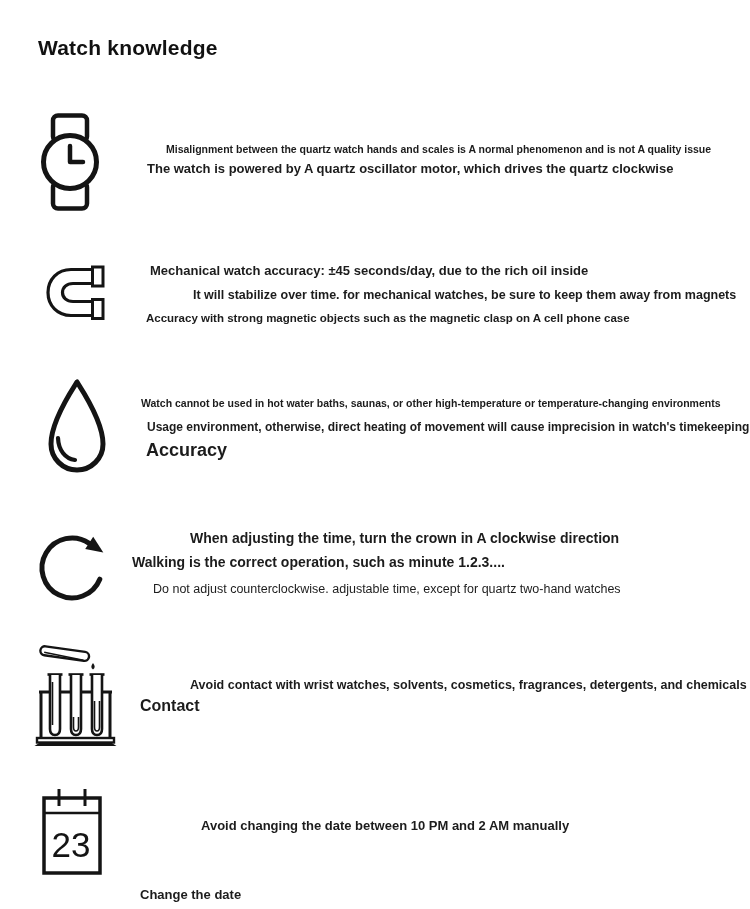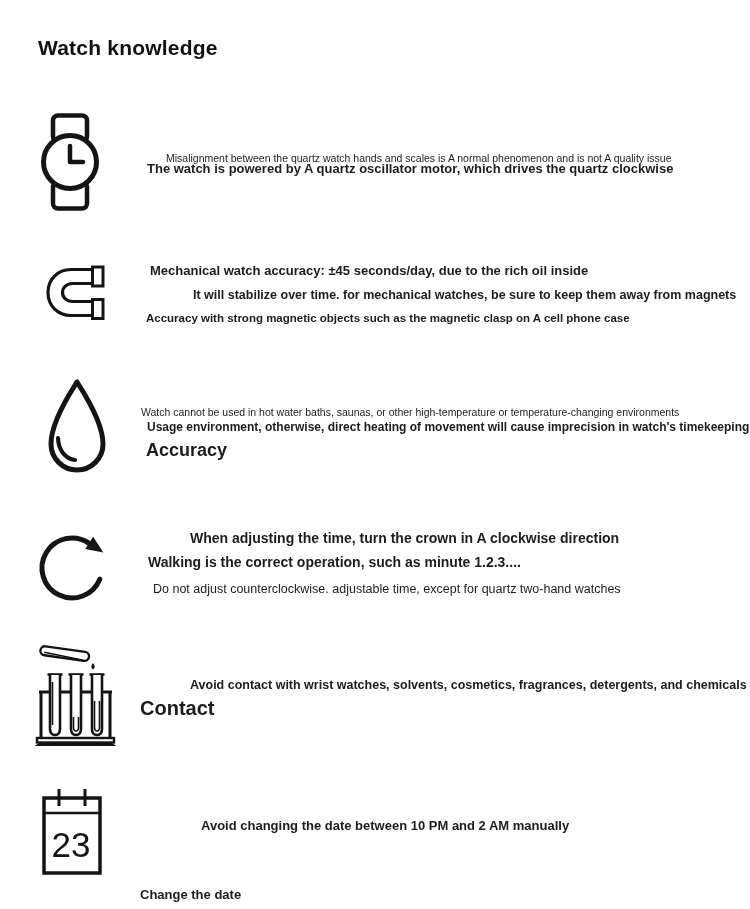--- a/index.html
+++ b/index.html
@@ -9,29 +9,29 @@
     background:#ffffff;
     font-family:"Liberation Sans","DejaVu Sans",sans-serif;
     color:#161616;
     overflow:hidden;
   }
   .title{
     position:absolute;left:38px;top:36px;margin:0;
     font-size:21px;font-weight:700;letter-spacing:.2px;color:#111;
   }
   .line{position:absolute;margin:0;white-space:nowrap;color:#1c1c1c;}
-  .t1{font-size:10.5px;font-weight:400;margin-top:9px;}
+  .t1{font-size:10.5px;font-weight:700;}
   .t2{font-size:13px;font-weight:700;}
   .t3{font-size:13px;font-weight:700;}
   .t4{font-size:12.5px;font-weight:700;margin-left:36px;}
   .t5{font-size:11.5px;font-weight:600;}
   .t6{font-size:12px;font-weight:700;}
   .t7{font-size:18px;font-weight:600;}
   .t8{font-size:12.5px;font-weight:400;}
-  .t9{font-size:20px;font-weight:700;}
+  .t9{font-size:16px;font-weight:700;}
   .t10{font-size:14px;font-weight:700;}
   .icon{position:absolute;}
   svg{display:block;}
   svg .cal-num{font-family:"Liberation Sans","DejaVu Sans",sans-serif;font-weight:400;}
 </style>
 </head>
 <body>
 
 <div class="page">
 
@@ -68,21 +68,21 @@
     <p class="line t6" style="left:147px;top:420px">Usage environment, otherwise, direct heating of movement will cause imprecision in watch's timekeeping</p>
     <p class="line t7" style="left:146px;top:440px">Accuracy</p>
   </section>
 
   <section>
     <svg class="icon" style="left:35px;top:517px" width="76" height="90" viewBox="0 0 76 90">
       <path d="M54.2 26.4 A30 30 0 1 0 64.8 62.2" fill="none" stroke="#141414" stroke-width="5" stroke-linecap="round"></path>
       <polygon points="68.3,35.5 50.2,32.1 58.2,19.7" fill="#141414"></polygon>
     </svg>
     <p class="line t10" style="left:190px;top:530px">When adjusting the time, turn the crown in A clockwise direction</p>
-    <p class="line t10" style="left:148px;top:554px">Walking is the correct operation, such as minute 1.2.3....</p>
+    <p class="line t10" style="left:132px;top:554px">Walking is the correct operation, such as minute 1.2.3....</p>
     <p class="line t8" style="left:153px;top:582px">Do not adjust counterclockwise. adjustable time, except for quartz two-hand watches</p>
   </section>
 
   <section>
     <svg class="icon" style="left:34px;top:645px" width="84" height="102" viewBox="0 0 84 102">
 
       <g transform="rotate(8 30 10)">
         <rect x="6" y="4" width="49" height="9" rx="4.5" fill="#fff" stroke="#141414" stroke-width="2.4"></rect>
         <path d="M10 10 L50 12.5" stroke="#141414" stroke-width="1.6" fill="none"></path>
       </g>

